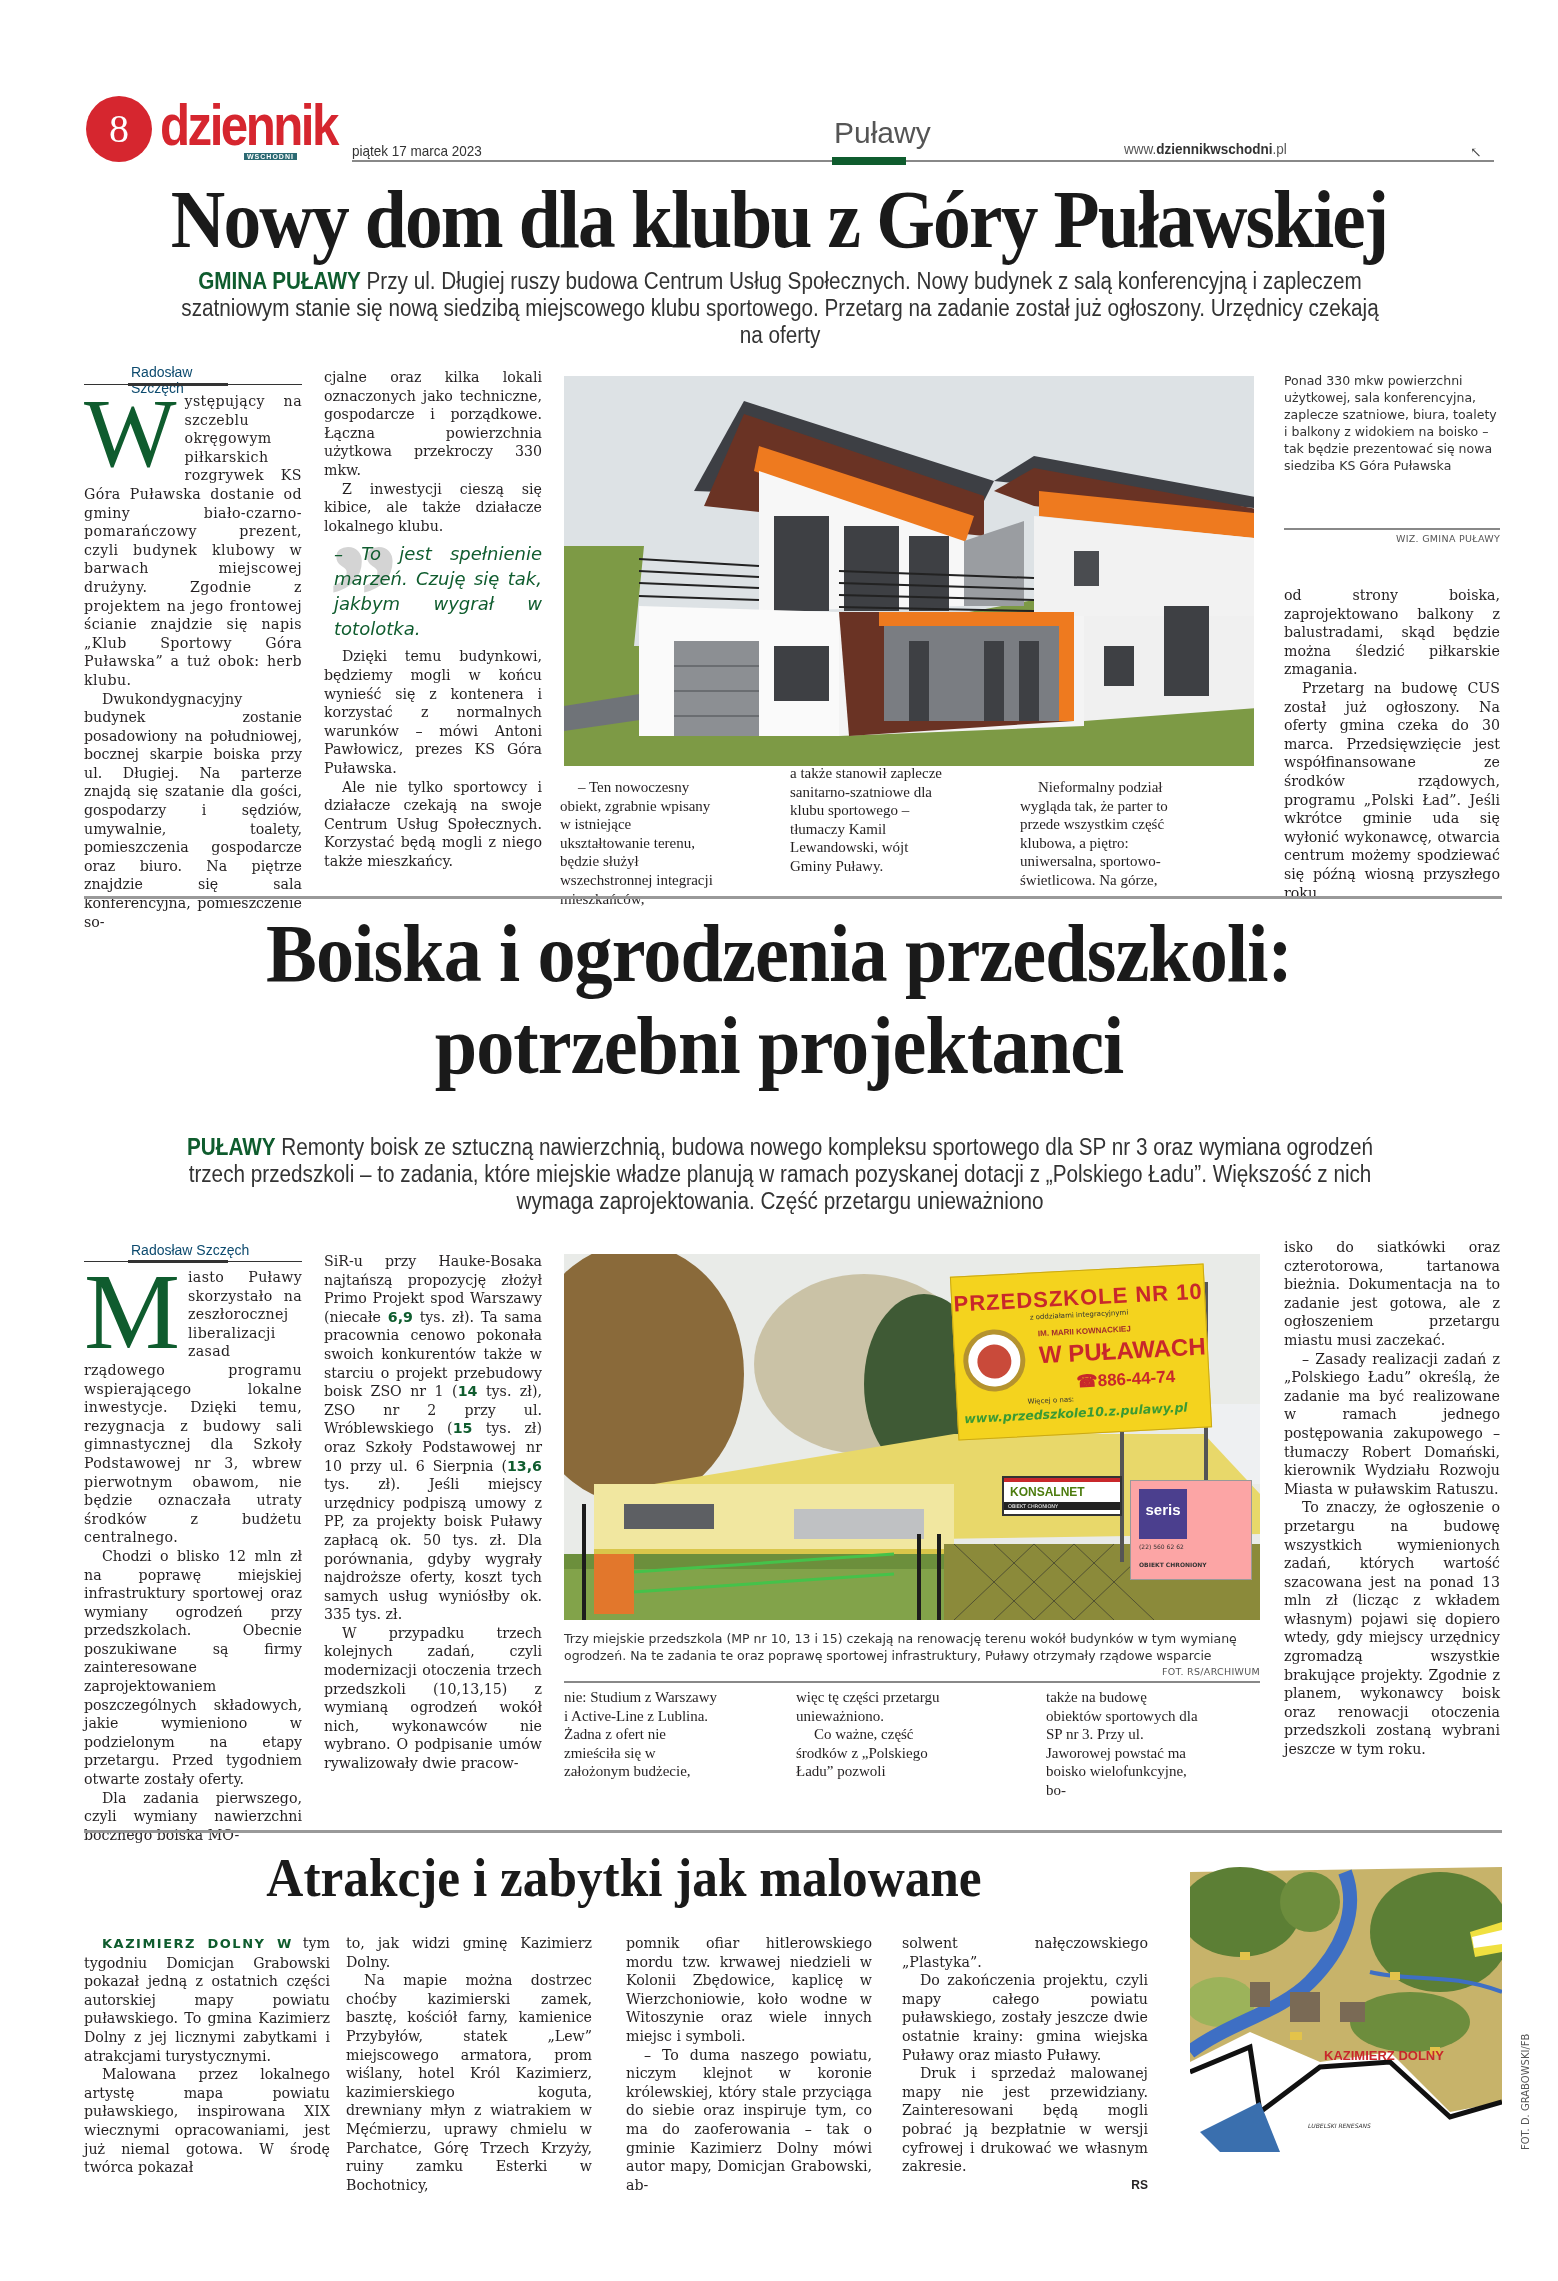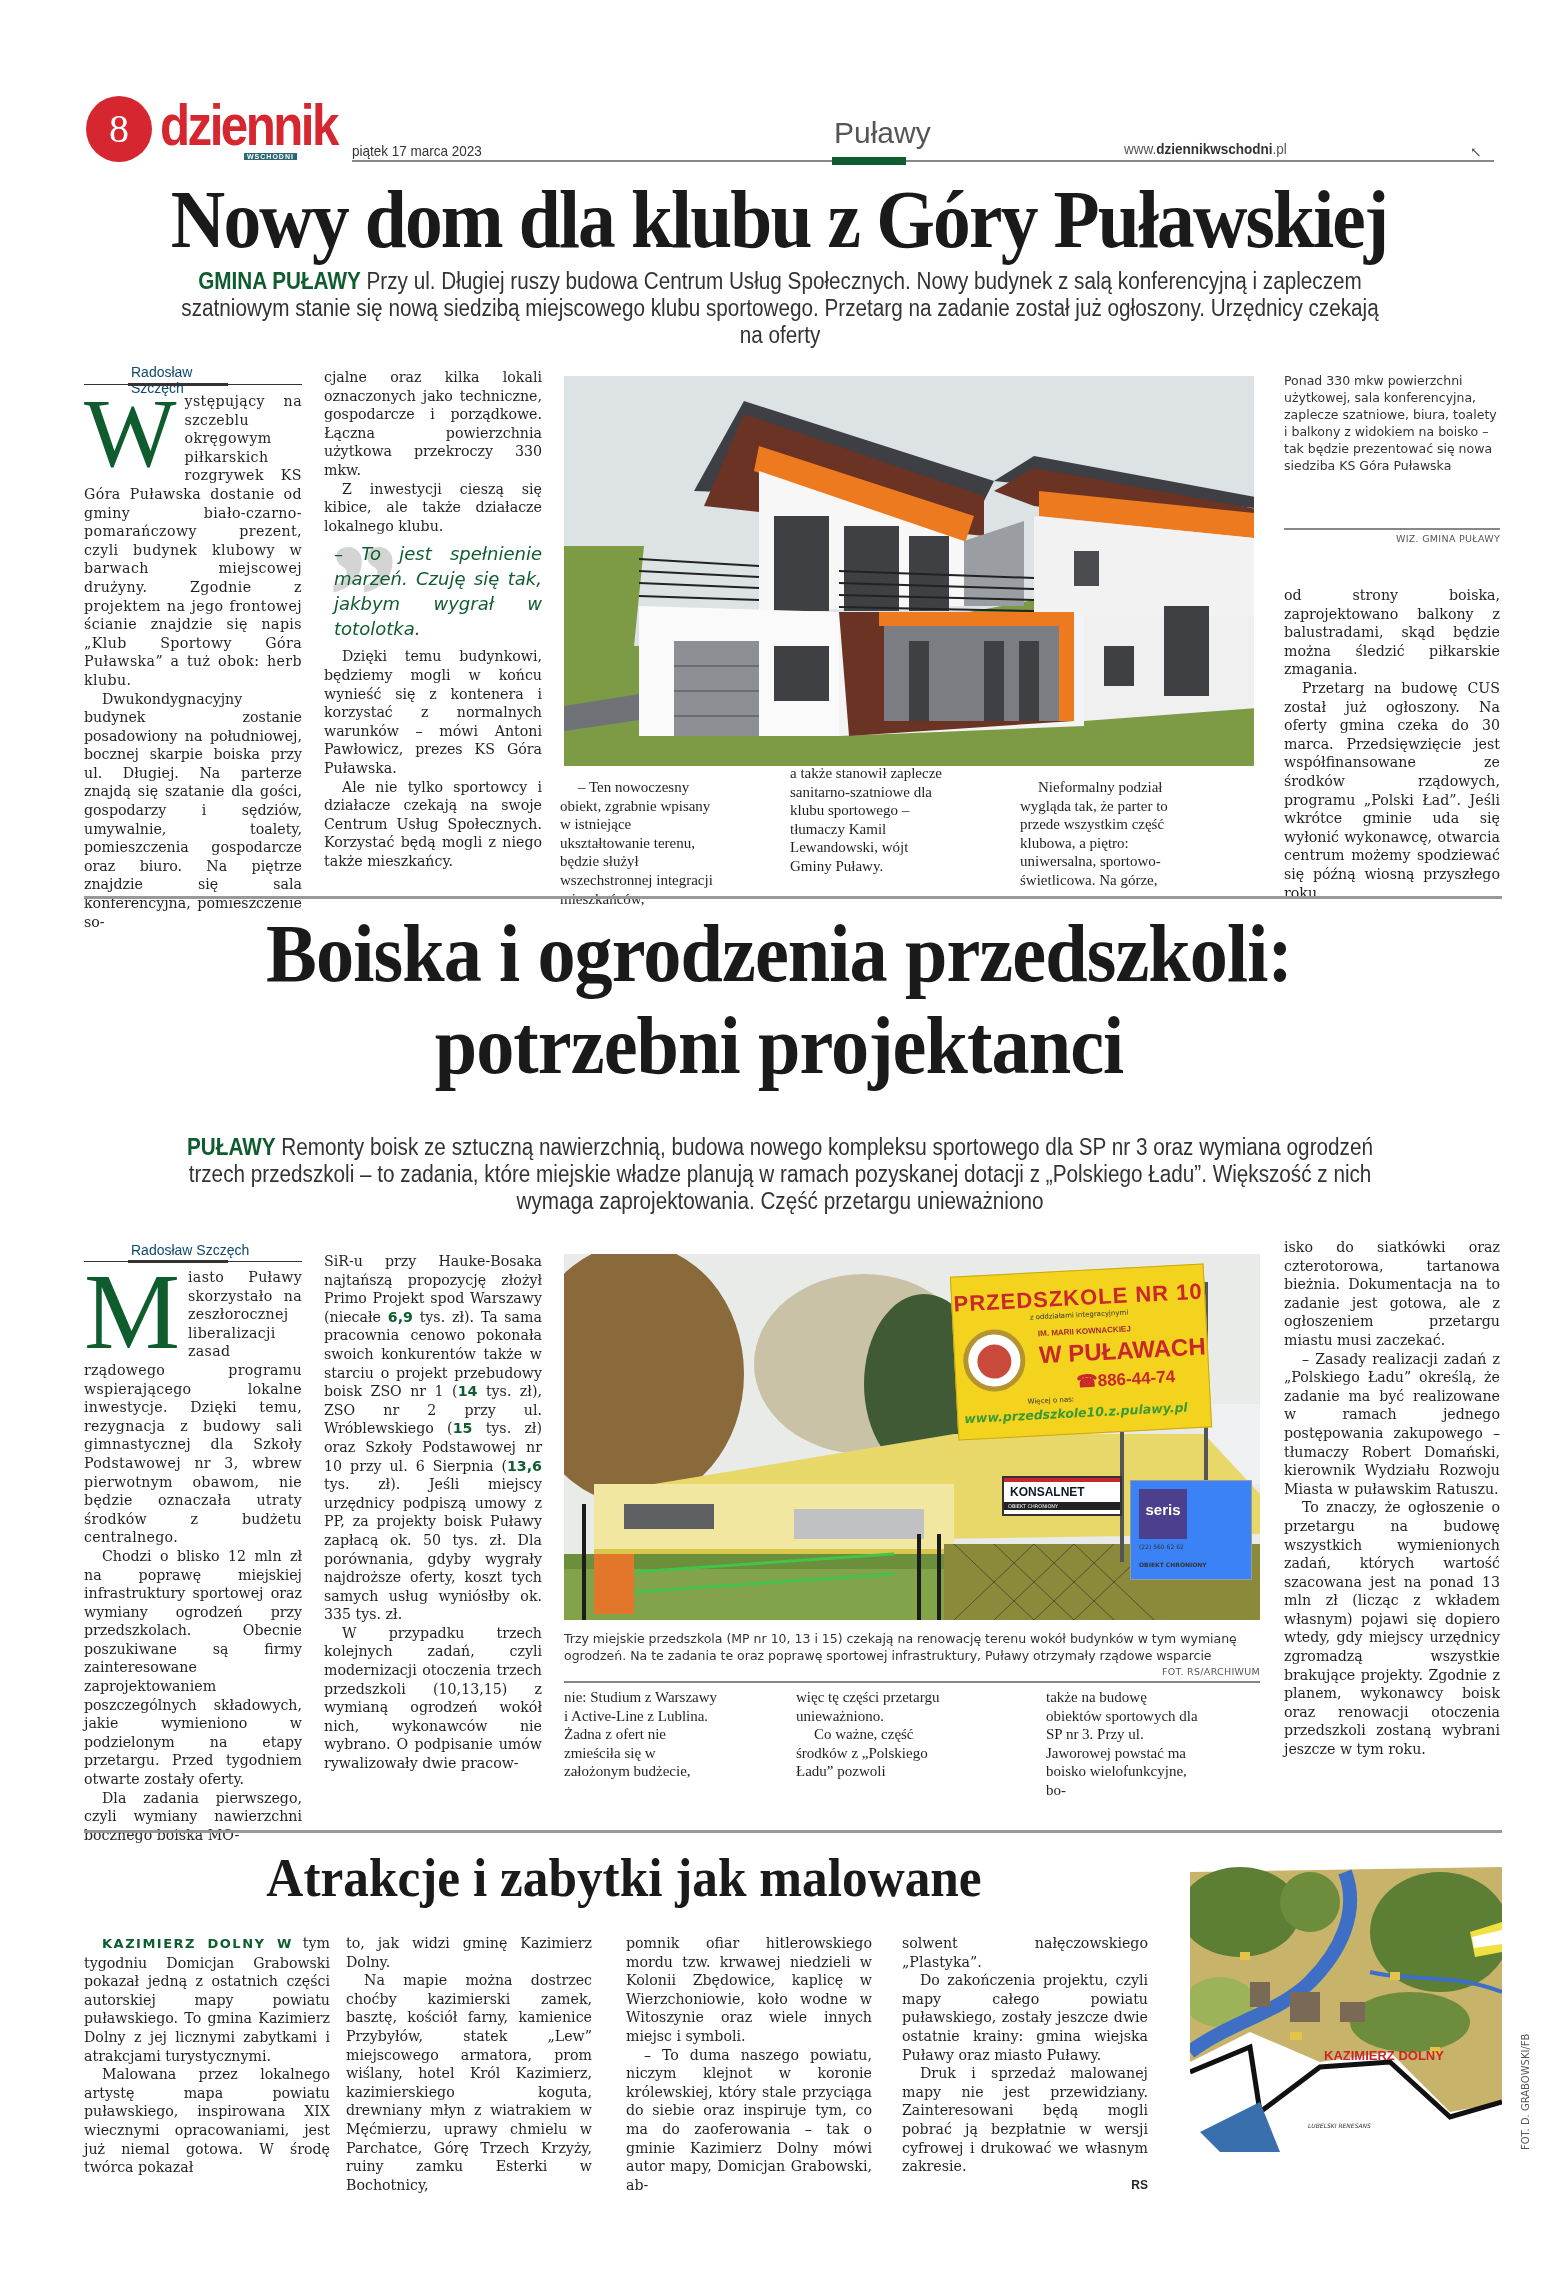--- a/index.html
+++ b/index.html
@@ -220,24 +220,24 @@
         <div style="margin:10px auto; width:34px; height:34px; border-radius:50%; background:#c94a3a;"></div>
       </div>
     <div style="position:absolute; left:84px; top:56px; font-family:'Liberation Sans',sans-serif; font-weight:bold; color:#a12c2c; font-size:8px;">IM. MARII KOWNACKIEJ</div>
     <div style="position:absolute; left:84px; top:68px; font-family:'Liberation Sans',sans-serif; font-weight:bold; color:#c8282b; font-size:24px;">W PUŁAWACH</div>
     <div style="position:absolute; left:120px; top:100px; font-family:'Liberation Sans',sans-serif; font-weight:bold; color:#c8282b; font-size:17px;">☎886-44-74</div>
     <div style="position:absolute; left:70px; top:124px; font-family:'DejaVu Sans',sans-serif; font-size:7px; color:#333;">Więcej o nas:</div>
     <div style="position:absolute; left:6px; top:134px; font-family:'DejaVu Sans',sans-serif; font-weight:bold; font-style:italic; color:#3a9a34; font-size:12.5px;">www.przedszkole10.z.pulawy.pl</div>
   </div>
   <div style="position:absolute; left:438px; top:222px; width:120px; height:40px; background:#fff; border:2px solid #333;">
     <div style="background:#c8282b; height:4px;"></div>
-    <div style="font-family:'Liberation Sans',sans-serif; font-weight:bold; font-size:12px; padding:3px 6px; color:#0f172a;">KONSALNET</div>
+    <div style="font-family:'Liberation Sans',sans-serif; font-weight:bold; font-size:12px; padding:3px 6px; color:#4d7c0f;">KONSALNET</div>
     <div style="background:#222; color:#fff; font-size:5px; padding:1px 4px; font-family:'DejaVu Sans',sans-serif;">OBIEKT CHRONIONY</div>
   </div>
-  <div style="position:absolute; left:566px; top:226px; width:122px; height:100px; background:#3b82f6; border:1px solid #999;">
+  <div style="position:absolute; left:566px; top:226px; width:122px; height:100px; background:#fca5a5; border:1px solid #999;">
     <div style="position:absolute; left:8px; top:8px; width:48px; height:50px; background:#4b3f8e; color:#fff; font-family:'Liberation Sans',sans-serif; font-weight:bold; font-size:15px; text-align:center; padding-top:12px;">seris</div>
     <div style="position:absolute; left:8px; top:62px; font-size:6px; font-family:'DejaVu Sans',sans-serif; color:#333;">(22) 560 62 62</div>
     <div style="position:absolute; left:8px; top:80px; font-size:6px; font-family:'DejaVu Sans',sans-serif; color:#333; font-weight:bold;">OBIEKT CHRONIONY</div>
   </div>
 </div>
 
 <div class="abs caption" style="left:564px; top:1630px; width:696px;">Trzy miejskie przedszkola (MP nr 10, 13 i 15) czekają na renowację terenu wokół budynków w tym wymianę ogrodzeń. Na te zadania te oraz poprawę sportowej infrastruktury, Puławy otrzymały rządowe wsparcie</div>
 <div class="abs credit" style="left:1100px; top:1666px; width:160px;">FOT. RS/ARCHIWUM</div>
 <div class="abs" style="left:564px; top:1681px; width:696px; height:2px; background:#888;"></div>
 

